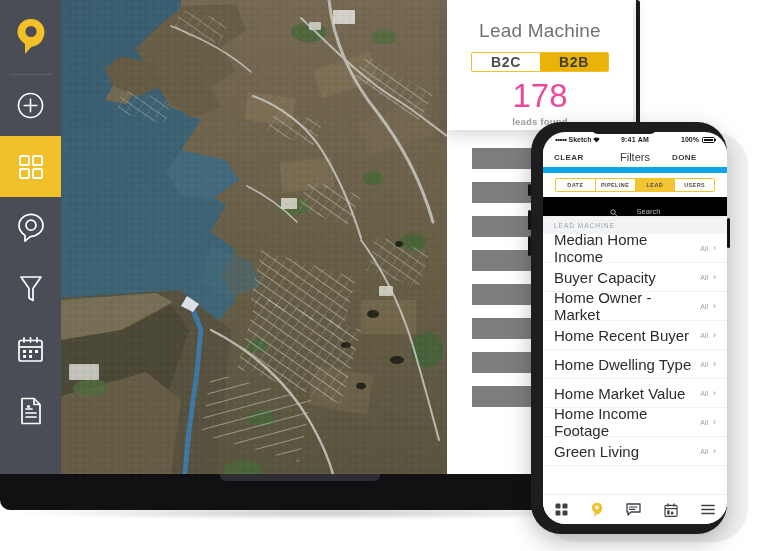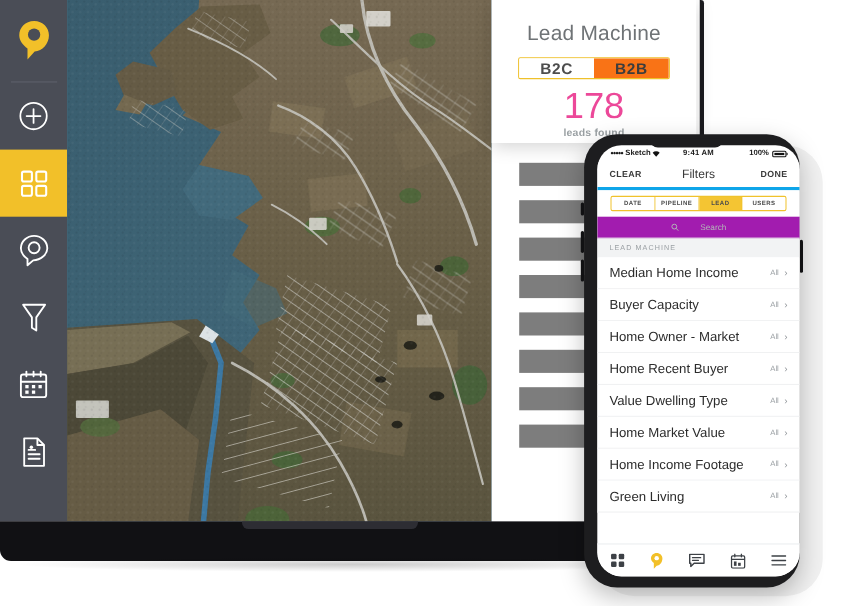--- a/index.html
+++ b/index.html
@@ -65,21 +65,21 @@
     margin-top:20px; font-size:19px; color:#6f7376; font-weight:400; letter-spacing:.2px;
   }
   #seg{
     margin-top:10px; width:138px; height:20px; border:1.6px solid #efc12b;
     border-radius:2px; display:flex; overflow:hidden;
   }
   .seg-btn{
     flex:1; display:flex; align-items:center; justify-content:center;
     font-size:14px; font-weight:bold; letter-spacing:.6px; color:#4d4d4d; cursor:pointer;
   }
-  .seg-btn.on{ background:#f97316; color:#3d3d3d; }
+  .seg-btn.on{ background:#eab308; color:#3d3d3d; }
   .seg-btn.off{ background:#ffffff; }
   #lead-count{ margin-top:7px; font-size:33px; color:#ec4899; font-weight:300; line-height:1; }
   #lead-sub{ margin-top:4px; font-size:9.5px; color:#9aa0a3; font-weight:bold; letter-spacing:.2px; }
 
   
   #bars{ position:absolute; left:472px; top:148px; width:120px; }
   .bar{ height:21px; background:#7d7d7d; margin-bottom:13px; }
 
   
   #phone{ position:absolute; left:525px; top:118px; width:205px; height:425px; }
@@ -110,53 +110,53 @@
   #status .left{ flex:1; display:flex; align-items:center; gap:2px; }
   #status .mid{ flex:1; text-align:center; letter-spacing:.2px; }
   #status .right{ flex:1; display:flex; align-items:center; justify-content:flex-end; gap:3px; }
   .dots{ letter-spacing:-.5px; font-size:8px; }
   .batt{ width:13px; height:6px; border:1px solid #111; border-radius:1.5px; position:relative; }
   .batt::after{ content:""; position:absolute; left:1px; top:1px; bottom:1px; right:1px; background:#111; }
   .batt::before{ content:""; position:absolute; right:-2.5px; top:1.5px; width:1.5px; height:2px; background:#111; }
 
   #navbar{
     height:26px; display:flex; align-items:center; padding:0 11px;
-    border-bottom:3px solid #0ea5e9; background:#fff;
+    border-bottom:6px solid #0ea5e9; background:#fff;
   }
   #navbar .nb-side{ width:44px; font-size:8px; font-weight:bold; color:#3a3a3a; letter-spacing:.4px; cursor:pointer; }
-  #navbar .nb-side.r{ text-align:right; }
+  #navbar .nb-side.r{ }
   #navbar .nb-title{ flex:1; text-align:center; font-size:11px; color:#3a3a3a; }
 
   #segtabs{
     height:24px; display:flex; align-items:center; justify-content:center; background:#fff;
   }
   #segtabs .wrap{ display:flex; width:160px; height:14px; border:1px solid #f0c22c; border-radius:2px; overflow:hidden; }
   .stab{
     flex:1; display:flex; align-items:center; justify-content:center;
     font-size:5.5px; font-weight:bold; letter-spacing:.4px; color:#4c4c4c;
     border-right:1px solid #f0c22c; cursor:pointer; background:#fff;
   }
   .stab:last-child{ border-right:none; }
   .stab.on{ background:#f4c533; }
 
   #searchbar{
-    height:20px; background:#a21caf; display:flex; align-items:center; justify-content:center;
+    height:20px; background:#000000; display:flex; align-items:flex-end; justify-content:center;
     gap:20px; border-bottom:1px solid #ededed;
   }
   #searchbar span{ font-size:7.5px; color:#b3b6b8; }
 
   #sechead{
     height:17px; background:#f2f3f4; display:flex; align-items:center; padding:0 11px;
     font-size:6.5px; color:#9ba0a4; letter-spacing:1px;
   }
   .row{
     height:29px; display:flex; align-items:center; padding:0 11px;
     border-bottom:1px solid #f0f1f2; background:#fff; cursor:pointer;
   }
-  .row .rlabel{ flex:1; font-size:12px; color:#2c2c2c; }
+  .row .rlabel{ flex:1; font-size:15px; color:#2c2c2c; }
   .row .rval{ font-size:7px; color:#9ba0a4; margin-right:5px; }
   .chev{ color:#8d9296; font-size:9px; line-height:1; }
 
   #tabbar{
     position:absolute; left:0; bottom:0; width:184px; height:30px; background:#fff;
     border-top:1px solid #eceef0; display:flex; align-items:center; justify-content:space-around;
   }
   .tbi{ display:flex; align-items:center; justify-content:center; cursor:pointer; }
 </style>
 </head>
@@ -442,21 +442,21 @@
         <span class="rlabel">Home Owner - Market</span>
         <span class="rval">All</span>
         <span class="chev">›</span>
       </div>
       <div class="row">
         <span class="rlabel">Home Recent Buyer</span>
         <span class="rval">All</span>
         <span class="chev">›</span>
       </div>
       <div class="row">
-        <span class="rlabel">Value Dwelling Type</span>
+        <span class="rlabel">Home Dwelling Type</span>
         <span class="rval">All</span>
         <span class="chev">›</span>
       </div>
       <div class="row">
         <span class="rlabel">Home Market Value</span>
         <span class="rval">All</span>
         <span class="chev">›</span>
       </div>
       <div class="row">
         <span class="rlabel">Home Income Footage</span>

